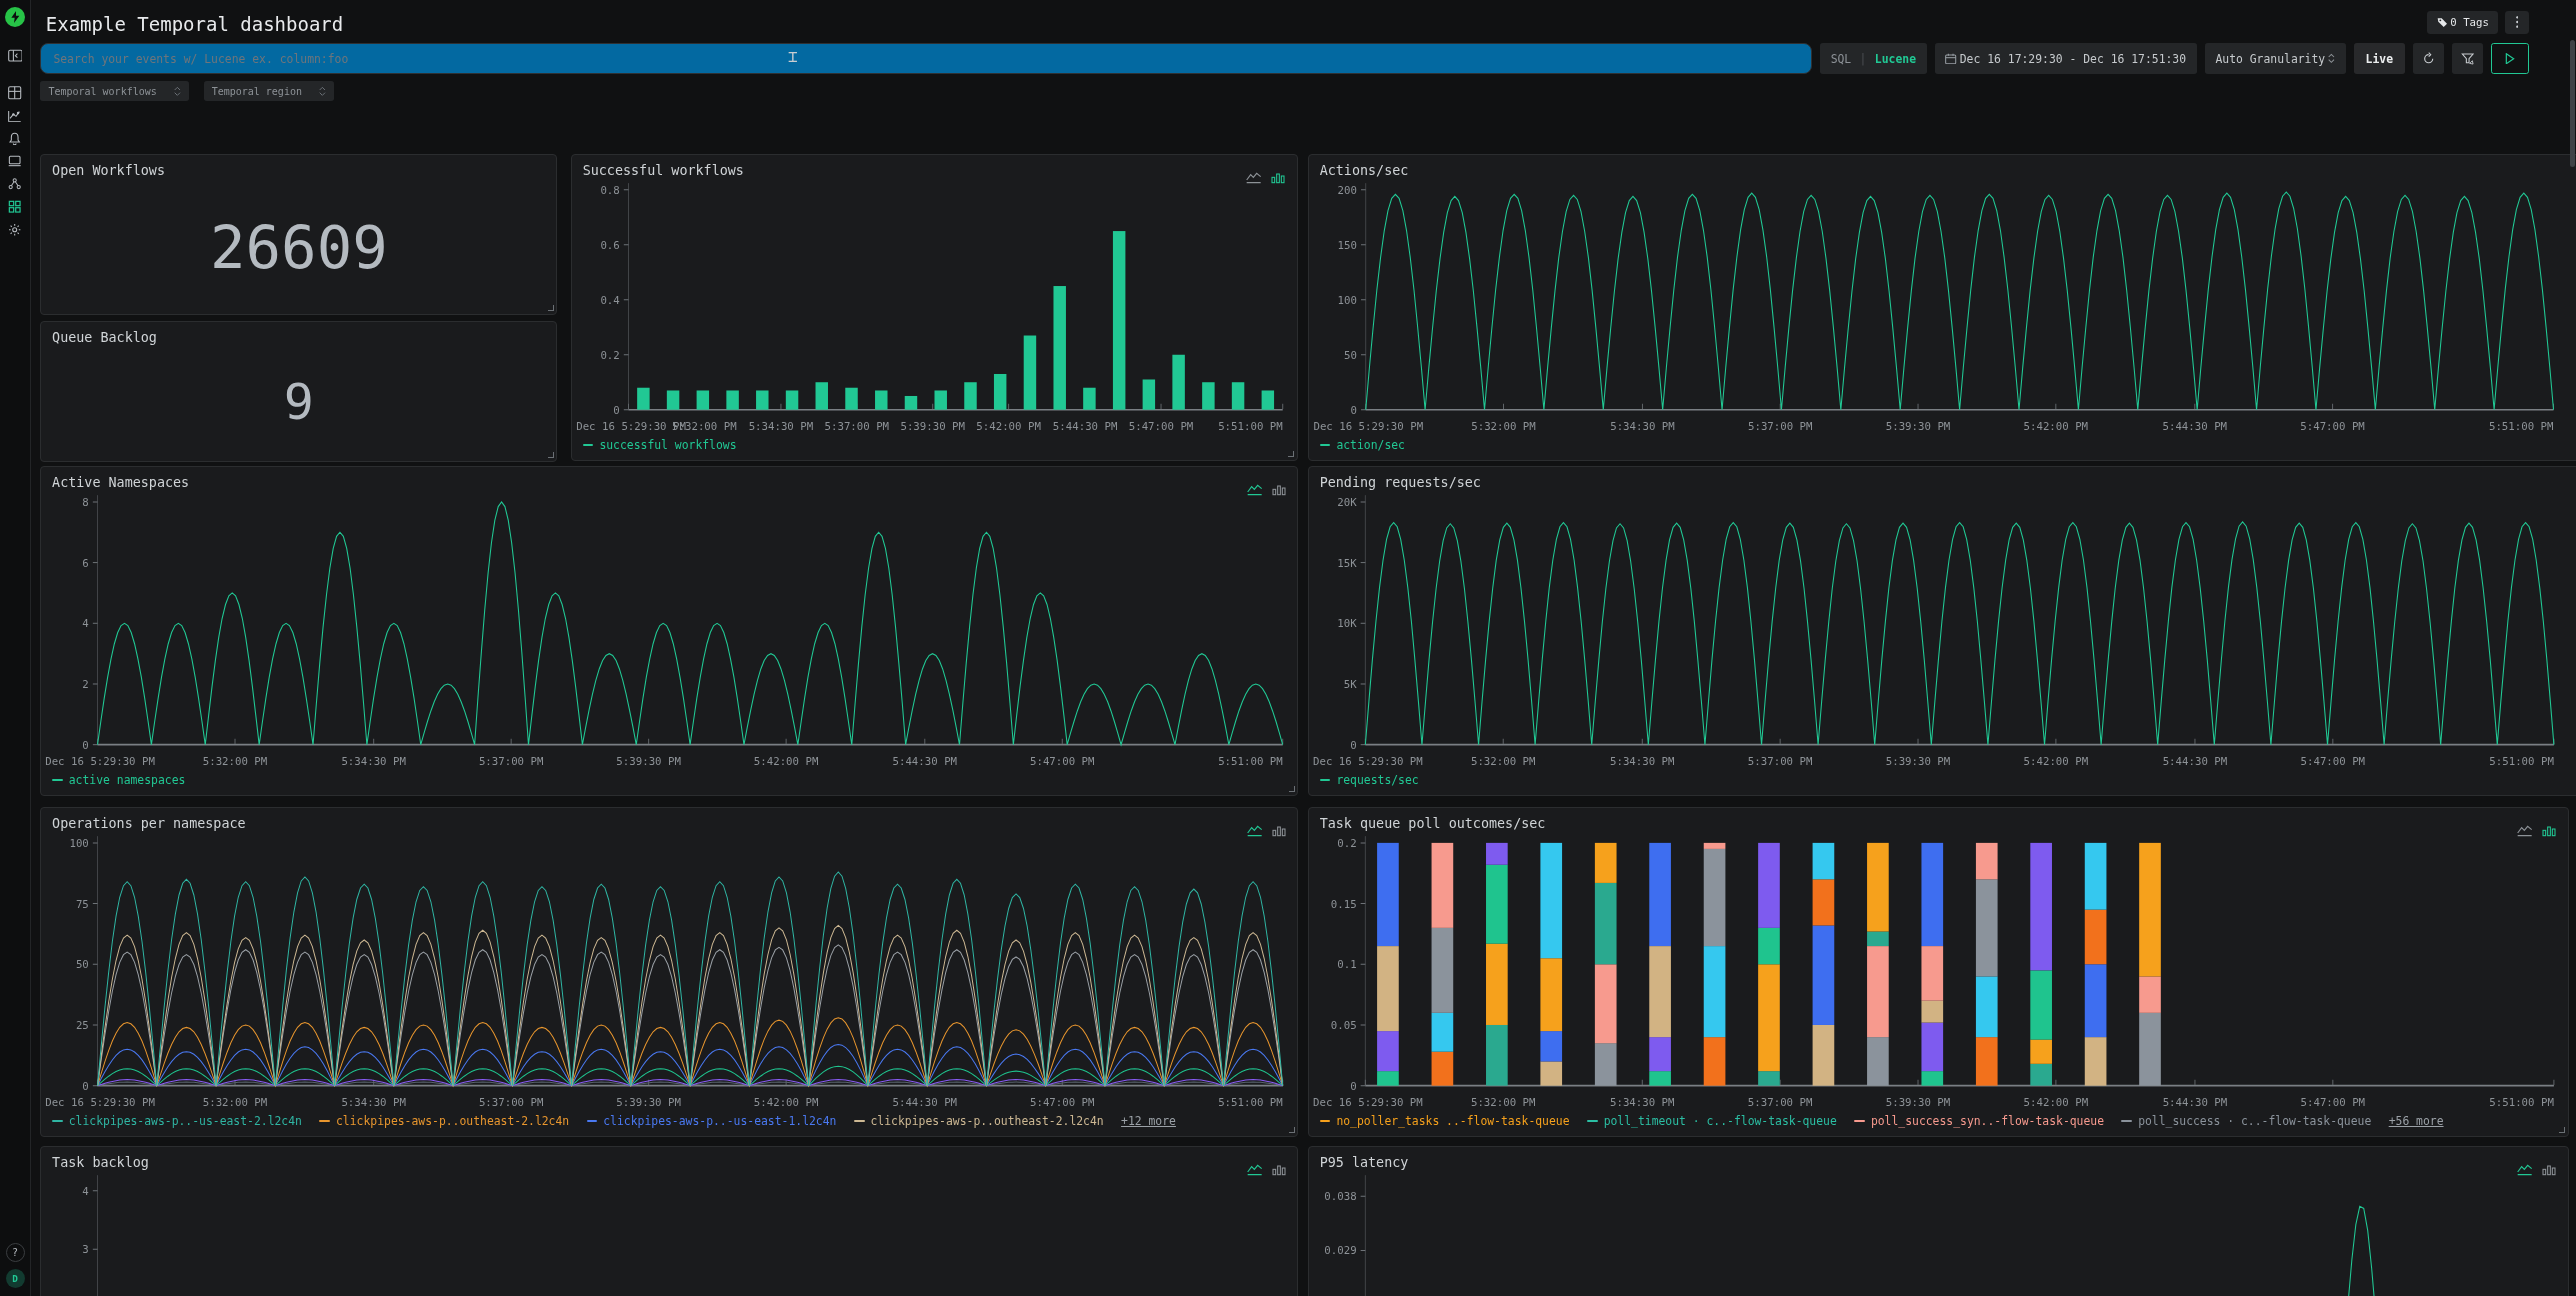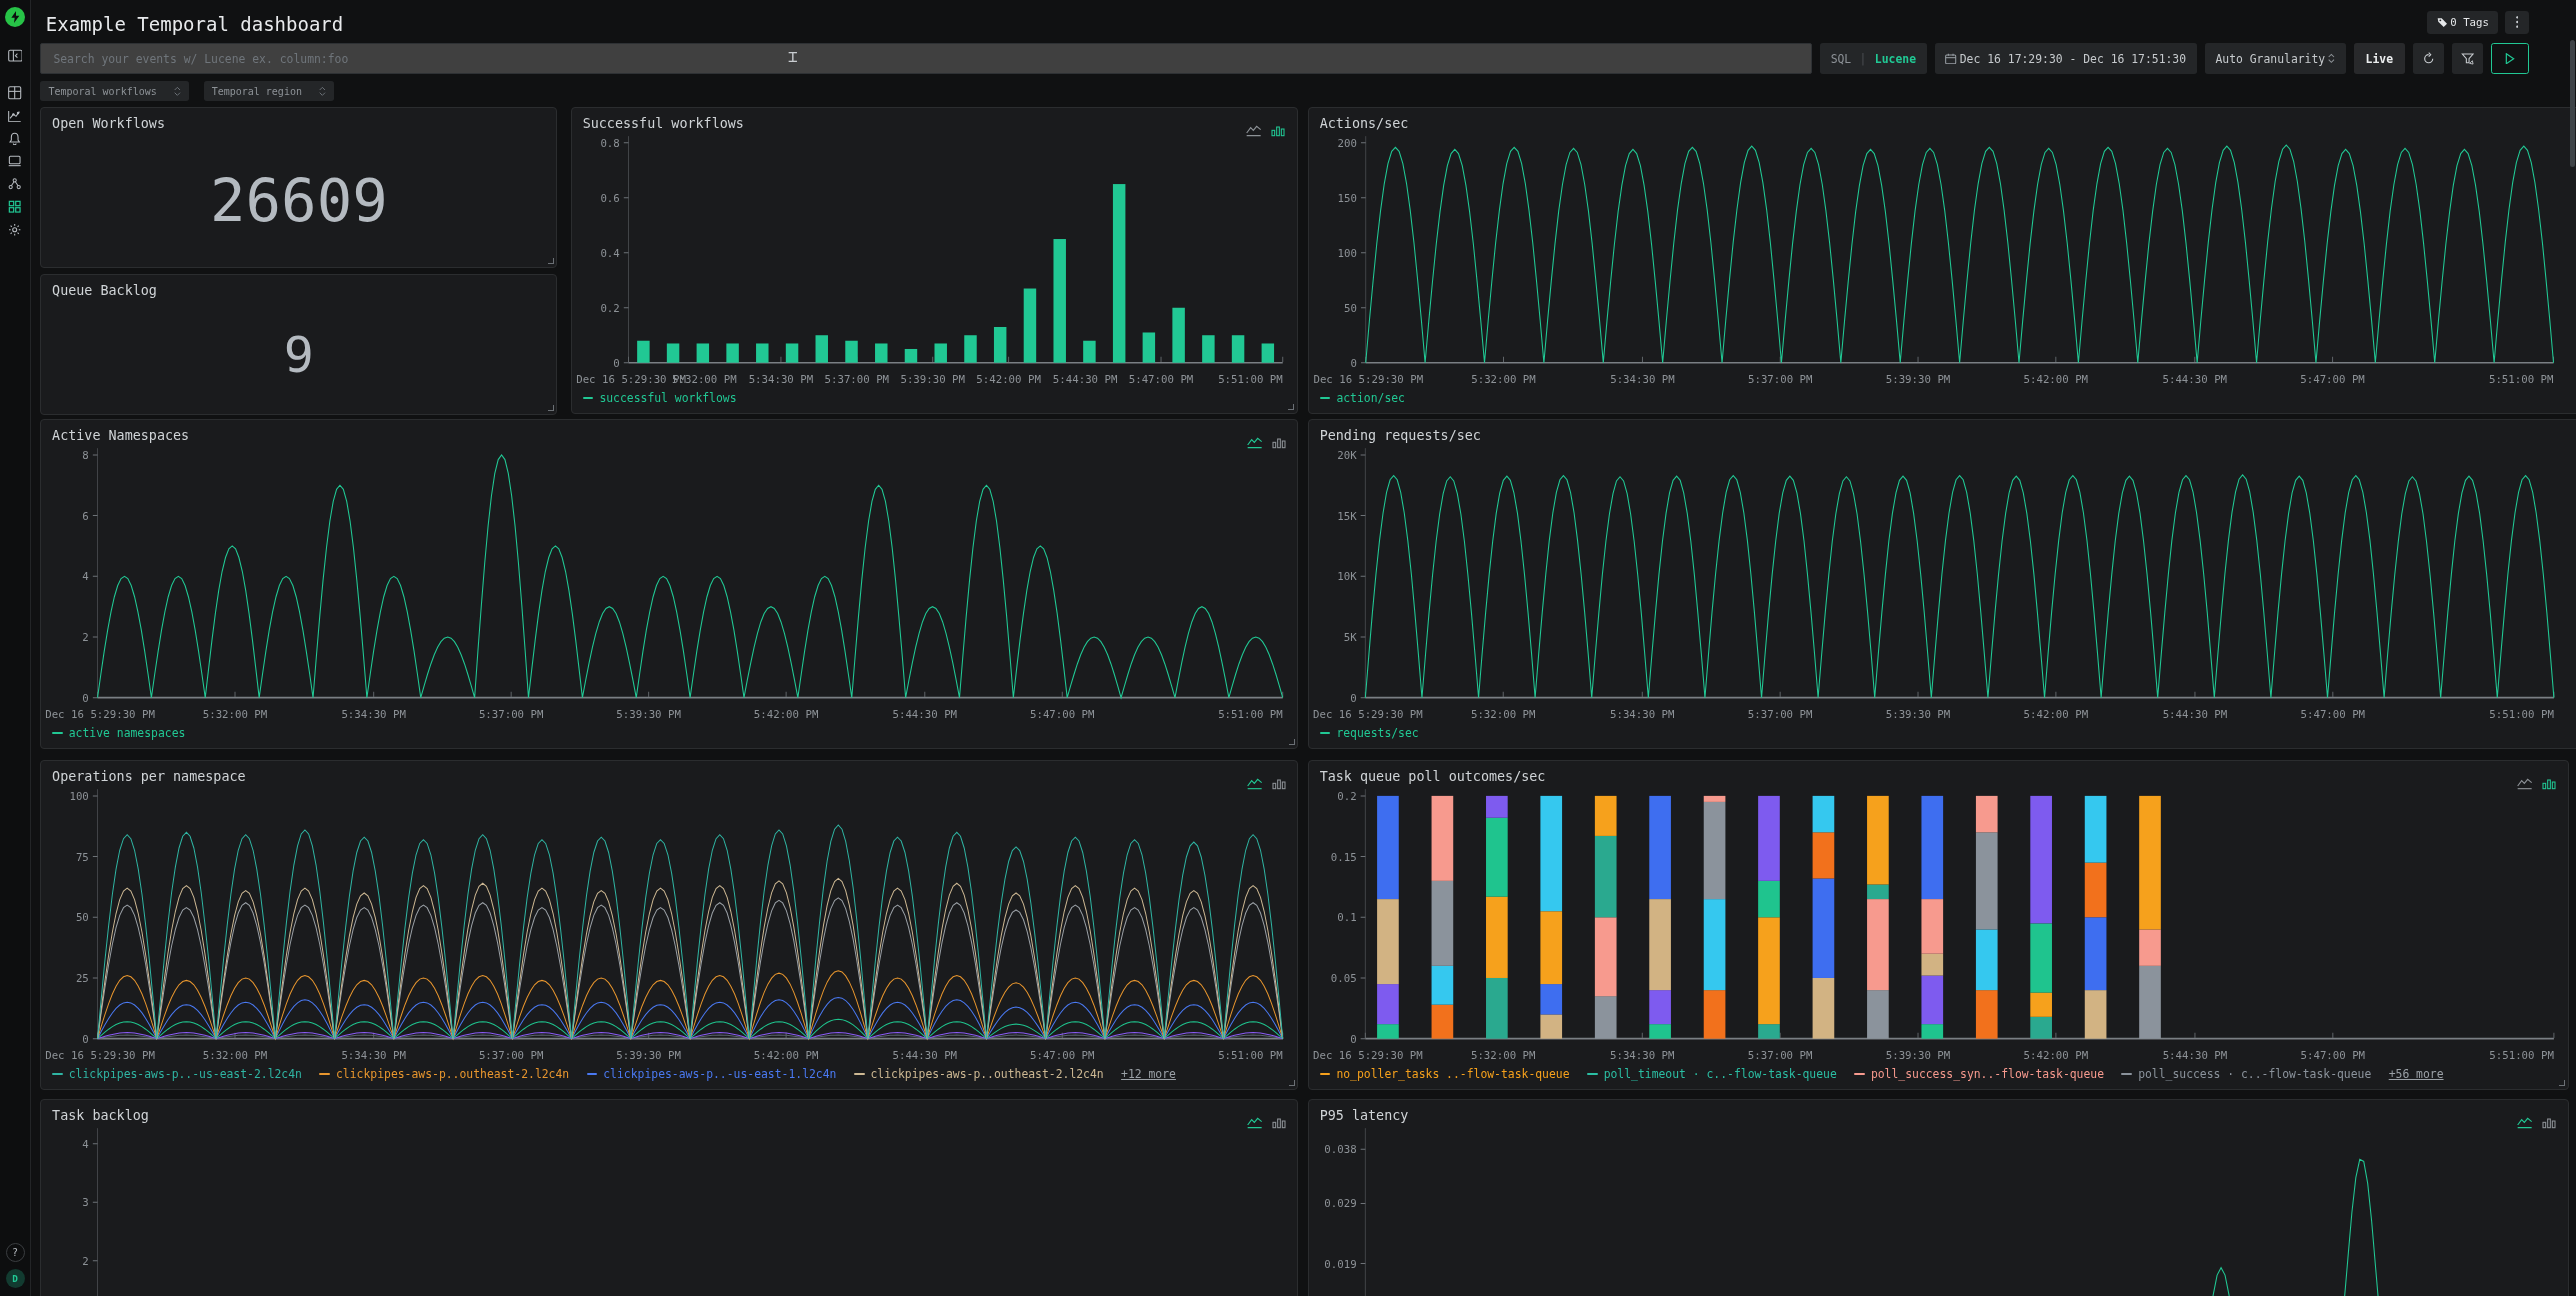--- a/index.html
+++ b/index.html
@@ -25,40 +25,40 @@
   
   .main { position:relative; flex:1; height:100%; }
   .page-title { position:absolute; left:14.8px; top:13.4px; font-size:19px; font-weight:500; color:#e8eaec; }
   .top-right { position:absolute; right:47px; top:10.7px; display:flex; gap:6.7px; }
   .tags-btn { height:23px; background:#242628; border-radius:3.4px; display:flex; align-items:center;
     gap:3px; padding:0 9.4px; font-size:10.7px; color:#e6e8ea; cursor:pointer; }
   .kebab-btn { width:24px; height:23px; background:#242628; border-radius:3.4px; display:flex;
     align-items:center; justify-content:center; cursor:pointer; }
 
   .toolbar { position:absolute; left:9.4px; right:47px; top:43px; height:31px; display:flex; gap:8px; }
-  .search { flex:1; background:#404040; border:0.7px solid #2e3134; border-radius:2px;
+  .search { flex:1; background:#0369a1; border:0.7px solid #2e3134; border-radius:8px;
     color:#d7dadc; font-size:11.4px; padding:0 12px; outline:none; font-family:inherit; }
   .search::placeholder { color:#6f757b; }
   .chip-btn { background:#242628; border-radius:2.7px; display:flex; align-items:center;
     padding:0 10.7px; gap:3px; font-size:11.4px; color:#c6cacd; cursor:pointer; white-space:nowrap; }
   .sqllucene .sql { color:#8d9297; } .sqllucene .sep { color:#4a4e52; padding:0 5.4px; }
   .sqllucene .lucene { color:#21c894;font-weight:bold; }
   .live-btn { background:#28292b; border-radius:2.7px; padding:0 12px; display:flex; align-items:center;
     font-size:11.4px; font-weight:bold; color:#eceeef; cursor:pointer; }
   .icon-btn { width:31px; background:#242628; border-radius:2.7px; display:flex; align-items:center;
     justify-content:center; cursor:pointer; }
   .play-btn { width:38px; background:transparent; border:0.7px solid #21c894; border-radius:2.7px;
     display:flex; align-items:center; justify-content:center; cursor:pointer; }
 
   .filter-chips { position:absolute; left:9.4px; top:81px; display:flex; gap:14.8px; }
   .f-chip { height:20px; background:#242628; border-radius:2.7px; display:flex; align-items:center;
     gap:17.4px; padding:0 8px; font-size:10px; color:#8d9297; cursor:pointer; }
 
   .grid { position:absolute; left:0; top:0; width:100%; height:100%; }
-  .panel { position:absolute; background:#1a1b1d; border:0.7px solid #2b2d2f; border-radius:4px; overflow:hidden; }
+  .panel { position:absolute; background:#1a1b1d; border:0.7px solid #2b2d2f; border-radius:4px; overflow:hidden;margin-top:47px; }
   .panel-title { position:absolute; left:10.7px; top:8px; font-size:13.4px; color:#d0d4d7; z-index:2; }
   .panel-icons { position:absolute; right:10.7px; top:17.4px; display:flex; gap:8px; z-index:2; }
   .stat-value { position:absolute; left:0; right:0; text-align:center; color:#b4bac0; }
   .legend { position:absolute; left:10.7px; bottom:8px; display:flex; gap:17.4px; font-size:11.4px; align-items:center; z-index:2;}
   .legend-item { display:flex; align-items:center; gap:6px; cursor:pointer; white-space:nowrap; }
   .legend-dash { width:10.7px; height:2px; border-radius:1.3px; }
   .legend-more { color:#9aa0a6; text-decoration:underline; cursor:pointer; }
   .resize-handle { position:absolute; right:2.7px; bottom:2.7px; width:6px; height:6px;
     border-right:1.3px solid #6b7075; border-bottom:1.3px solid #6b7075; cursor:nwse-resize; }
 

